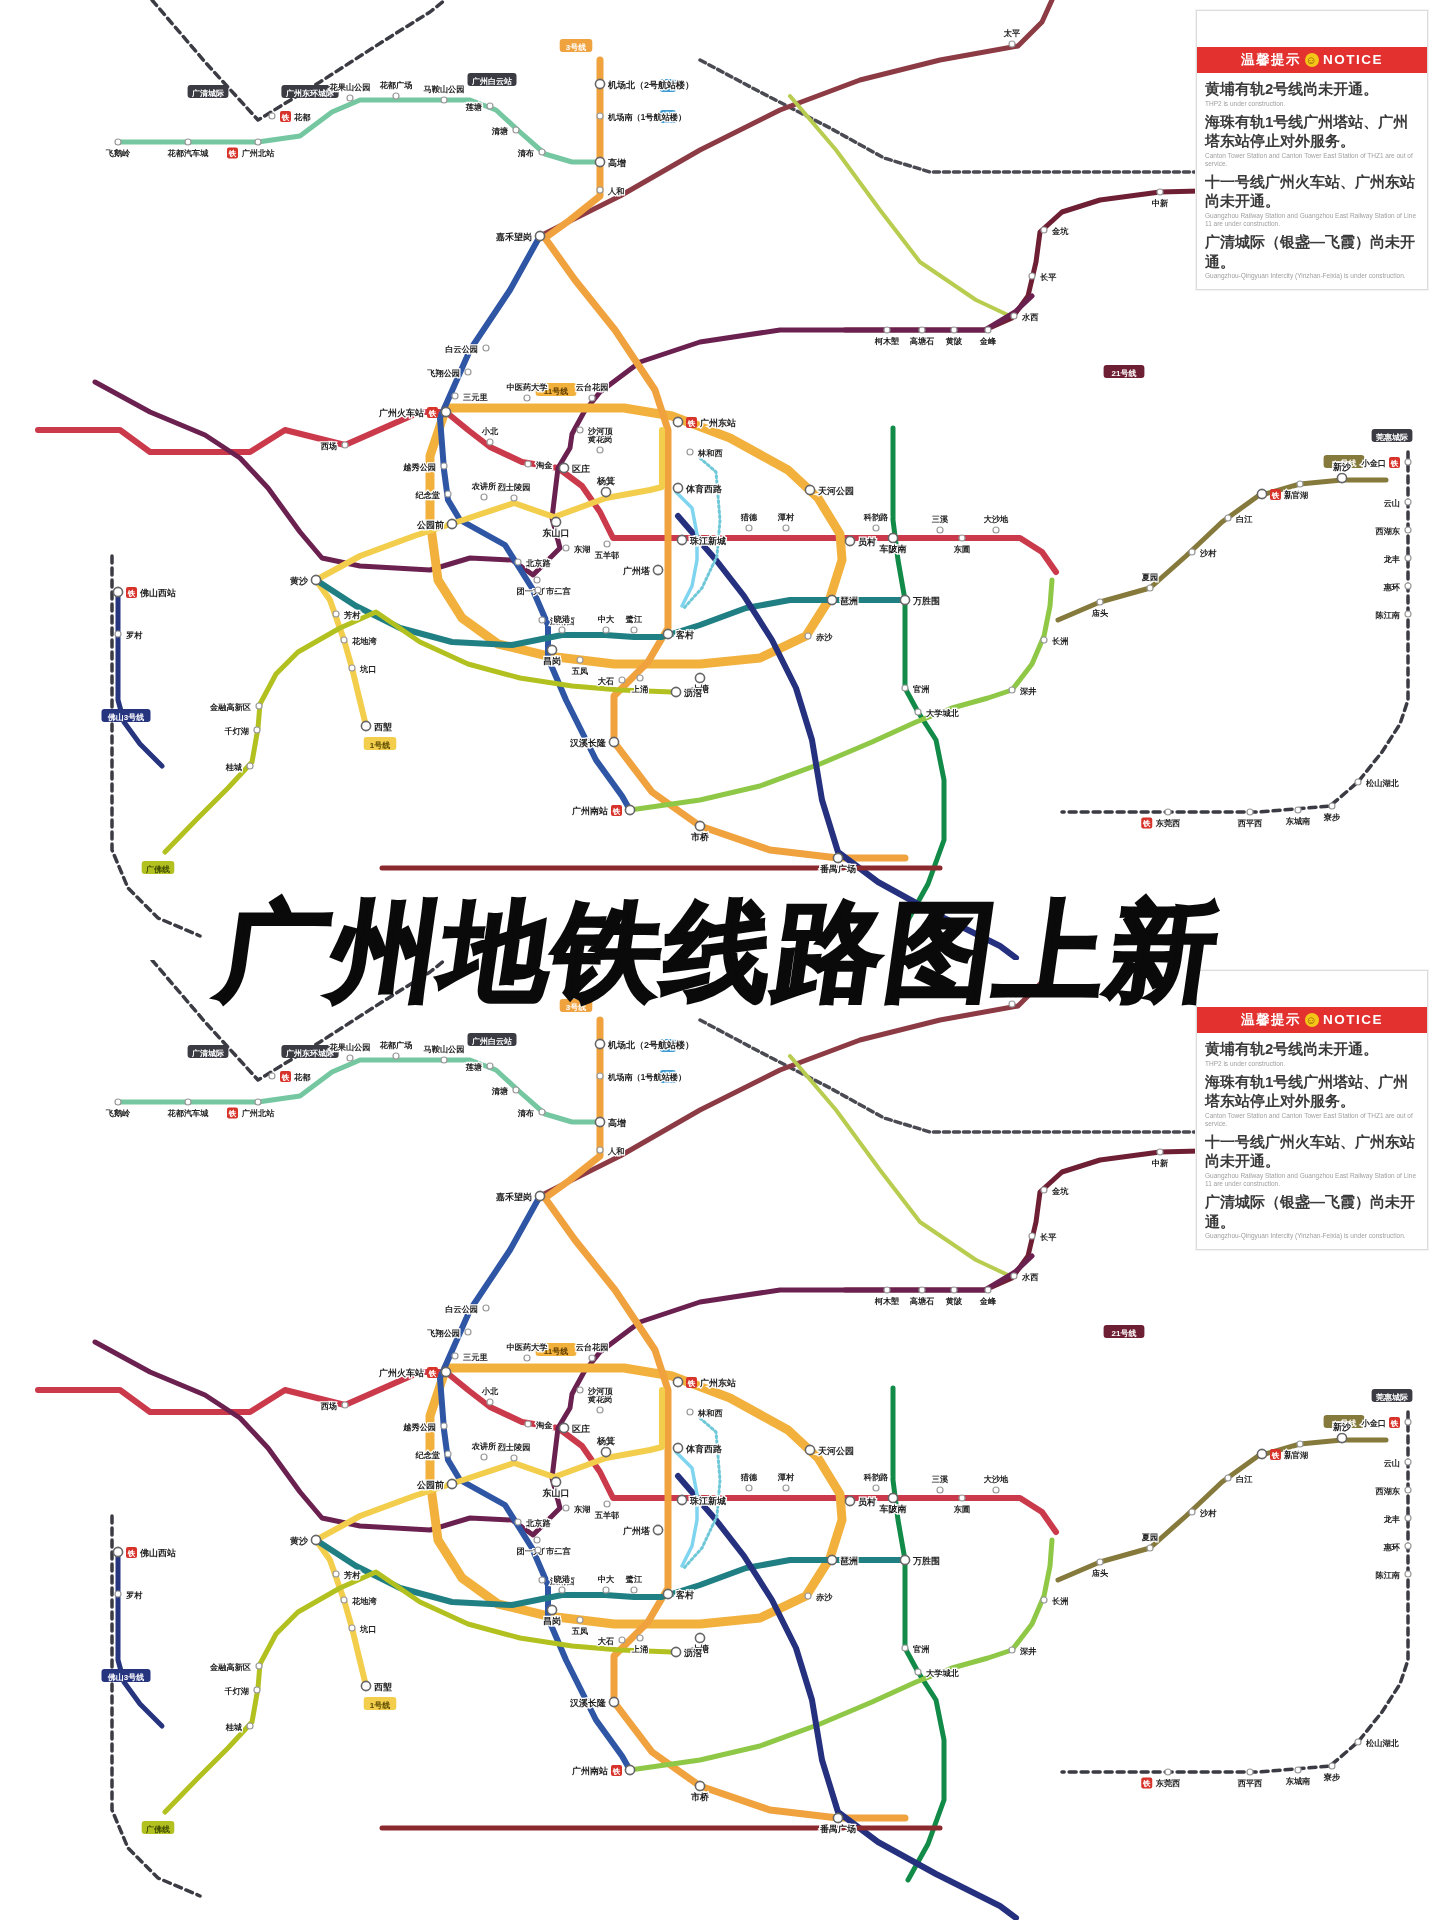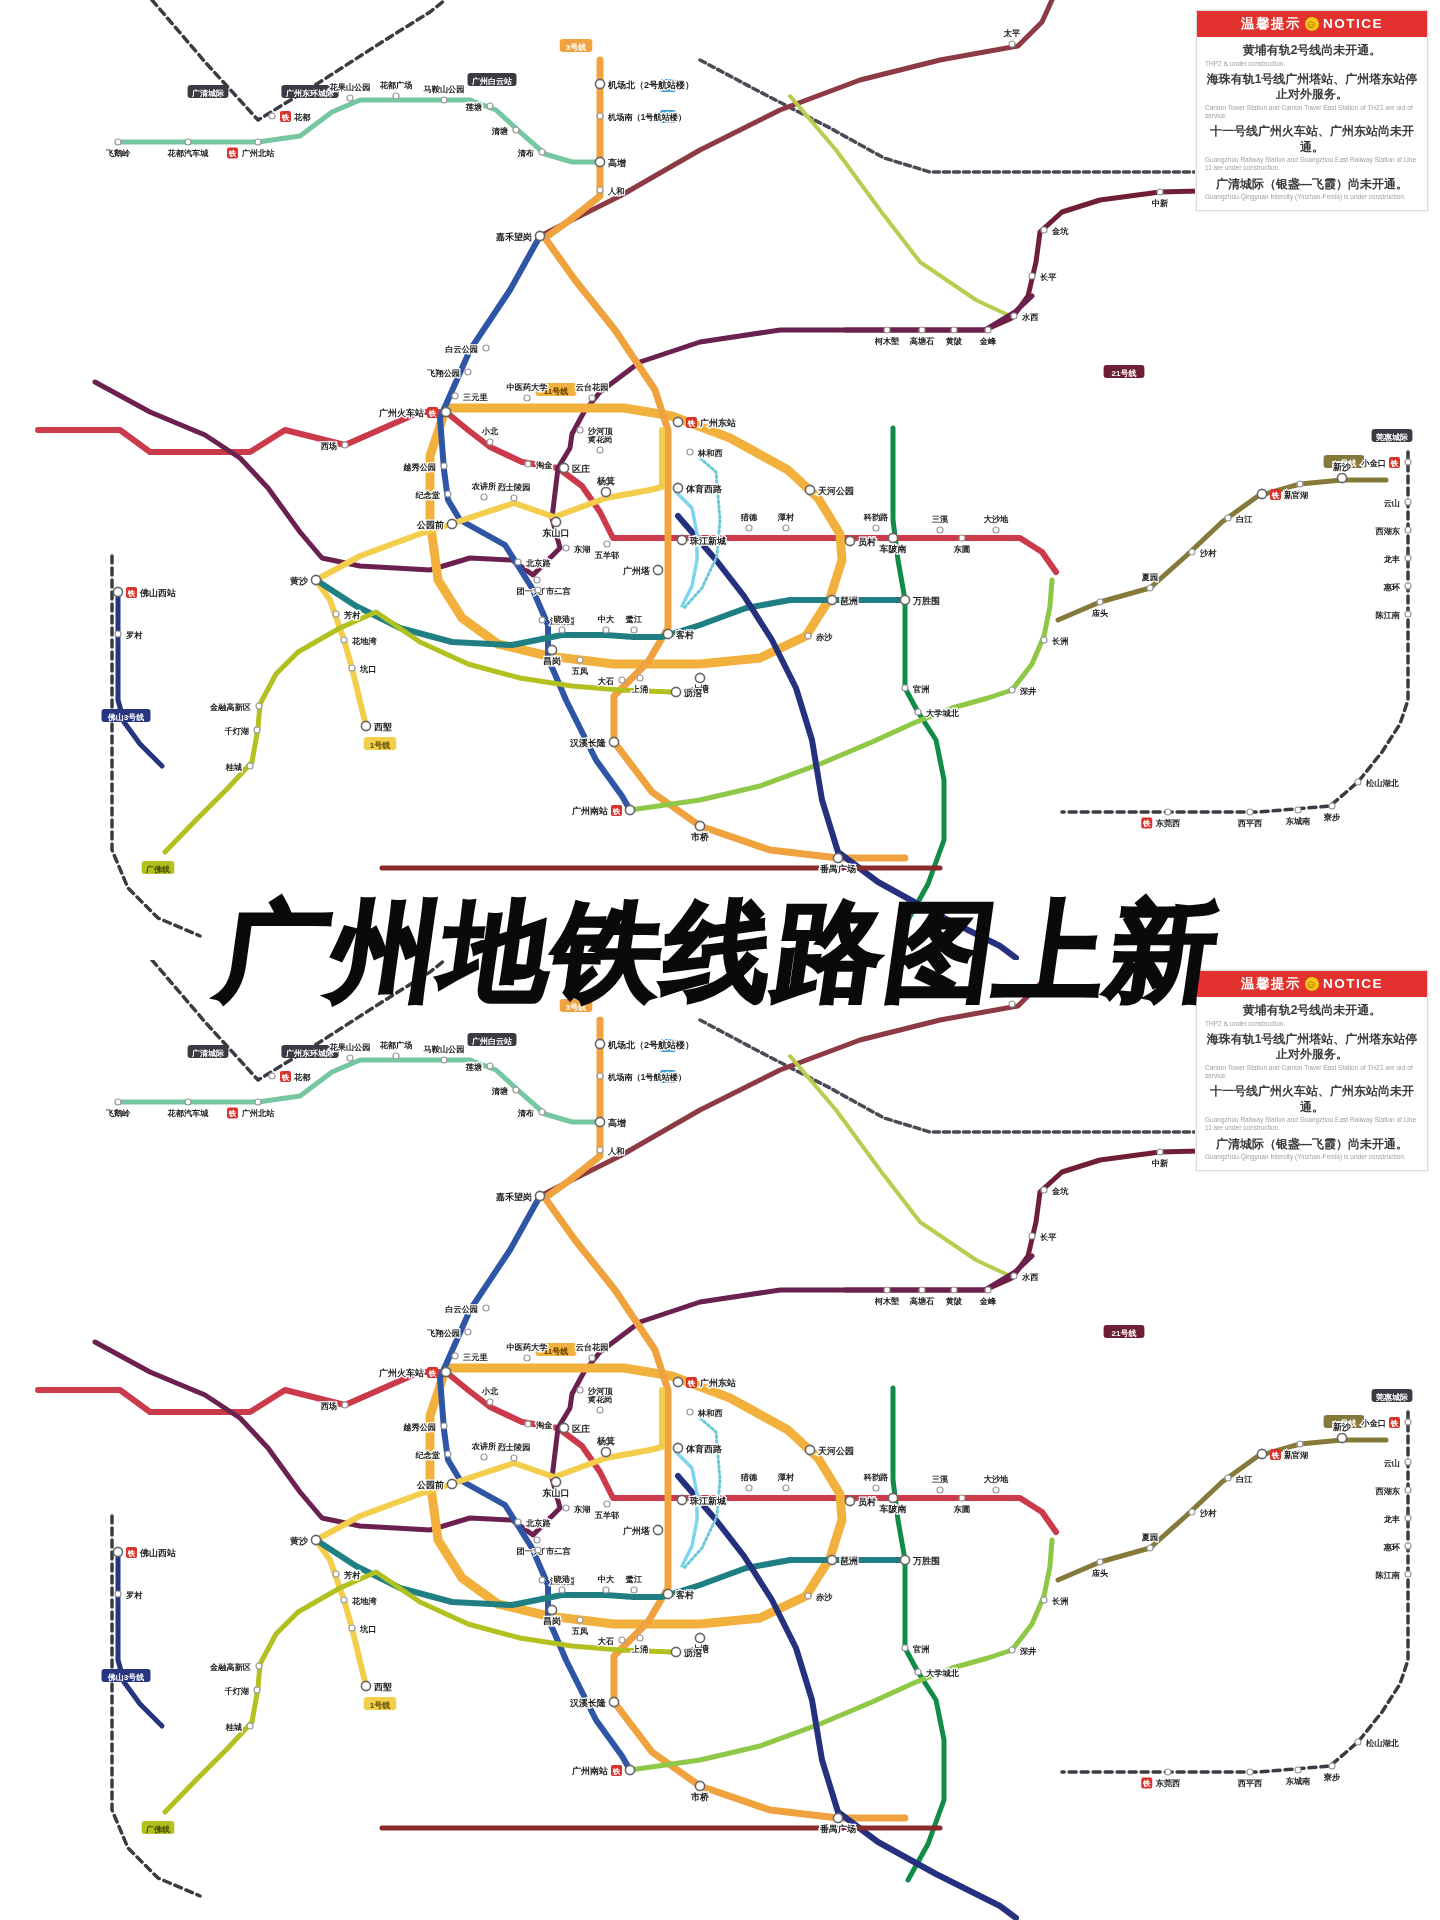--- a/index.html
+++ b/index.html
@@ -7,25 +7,25 @@
         font-family:"Liberation Sans",sans-serif;margin:0 auto;}
   .map-copy{position:absolute;left:0;width:1440px;height:960px;background:#fff;}
   .map-copy.top{top:0;}
   .map-copy.bottom{top:960px;}
   .map-canvas{position:absolute;left:0;top:0;width:1440px;height:960px;}
   .map-canvas text{font-family:"Liberation Sans",sans-serif;}
   .map-canvas text.station-label{fill:#222;font-weight:bold;paint-order:stroke;stroke:#ffffff;stroke-width:2.5px;}
   .notice{position:absolute;top:10px;right:12px;width:230px;background:#fff;border:1px solid #dcdcdc;
           box-shadow:0 0 0 1px #f3f3f3;z-index:3;}
   .notice-head{background:#E2312E;color:#fff;font-weight:bold;font-size:13.5px;text-align:center;
-               padding:4px 0;letter-spacing:1.5px;}
+               padding:4px 0;letter-spacing:1.5px;margin-top:36px;}
   .smiley{display:inline-block;width:14px;height:14px;background:#F5C518;color:#8a5a00;border-radius:50%;
           font-size:11px;line-height:14px;margin:0 4px;text-align:center;font-weight:bold;}
   .notice-body{padding:6px 8px 5px 8px;}
-  .n-zh{font-size:12px;font-weight:bold;color:#3a3a3a;line-height:1.3;text-align:center;}
+  .n-zh{font-size:15px;font-weight:bold;color:#3a3a3a;line-height:1.3;}
   .n-en{font-size:6.5px;color:#a0a0a0;line-height:1.25;margin:1px 0 4px 0;}
   .headline{position:absolute;top:880px;left:0;width:100%;margin:0;text-align:center;z-index:6;
             font-size:108px;font-weight:900;color:#0a0a0a;letter-spacing:3px;
             transform:skewX(-8deg);-webkit-text-stroke:3px #0a0a0a;white-space:nowrap;}
 </style>
 </head>
 <body>
 
 <div class="page">
 

